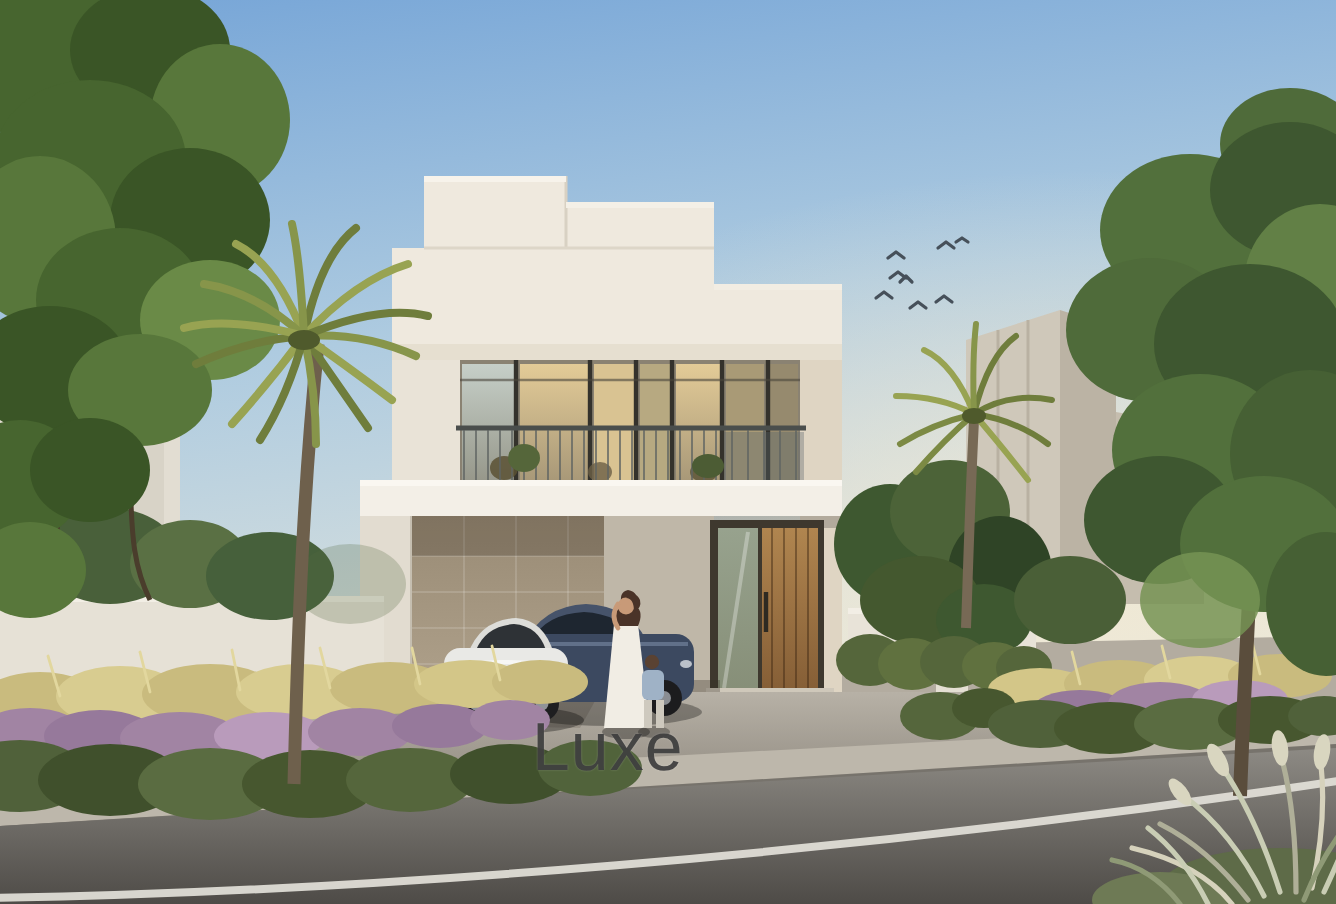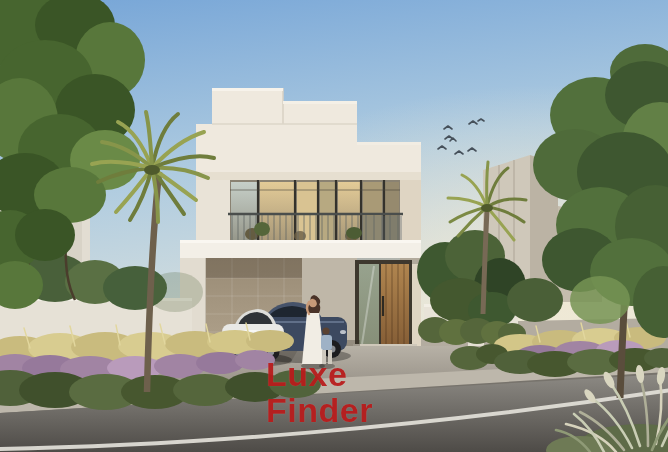--- a/index.html
+++ b/index.html
@@ -1,20 +1,20 @@
 <!DOCTYPE html>
 <html><head>
 <meta charset="utf-8">
 <style>
   html,body{margin:0;padding:0;background:#1b1b1b;}
   .stage{position:relative;width:668px;height:452px;overflow:hidden;
          font-family:"Liberation Sans",sans-serif;background:#cfd8da;}
   .stage svg{position:absolute;inset:0;display:block;}
   .watermark{position:absolute;left:266px;top:356px;z-index:5;
-             color:#b91c1c;opacity:.94;font-weight:700;font-size:34px;
+             color:#404040;opacity:.94;font-weight:400;font-size:34px;
              line-height:36px;letter-spacing:.5px;pointer-events:none;
              text-shadow:0 0 1px rgba(255,255,255,.25);}
   .watermark span{display:block;}
 </style>
 </head>
 <body>
 
 <div class="stage">
 <svg width="668" height="452" viewBox="0 0 668 452">
   <defs>
@@ -433,15 +433,14 @@
       <ellipse cx="640" cy="374" rx="4" ry="9" transform="rotate(-8 640 374)"></ellipse>
       <ellipse cx="661" cy="376" rx="4" ry="9" transform="rotate(8 661 376)"></ellipse>
       <ellipse cx="590" cy="396" rx="3.6" ry="8" transform="rotate(-38 590 396)"></ellipse>
       <ellipse cx="684" cy="390" rx="3.6" ry="8" transform="rotate(22 684 390)"></ellipse>
     </g>
   </g>
 </svg>
 
 <div class="watermark">
   <span>Luxe</span>
-  <span>Finder</span>
 </div>
 </div>
 
 </body></html>

